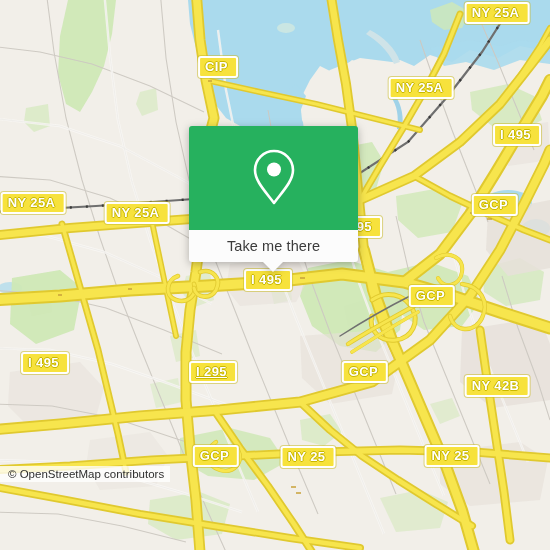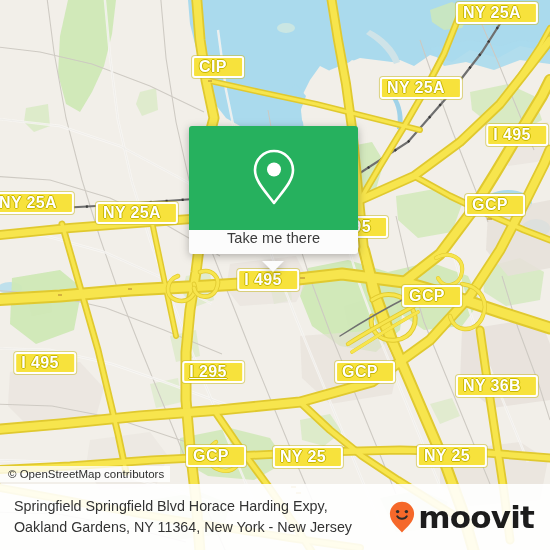--- a/index.html
+++ b/index.html
@@ -36,24 +36,24 @@
   
   .shield {
     position: absolute;
     transform: translate(-50%, -50%);
     background: #f7e23c;
     border: 2px solid #ffffff;
     border-radius: 3px;
     color: #ffffff;
     font-family: "Liberation Sans", sans-serif;
     font-weight: bold;
-    font-size: 16px;
+    font-size: 13px;
     line-height: 11px;
     letter-spacing: 0.4px;
-    padding: 3px 15px 4px 5px;
+    padding: 3px 8px 4px 5px;
     white-space: nowrap;
     text-shadow:
       -1px 0 0 #c9b800, 1px 0 0 #c9b800,
       0 -1px 0 #c9b800, 0 1px 0 #c9b800;
     box-shadow: 0 0 0 1px rgba(200,185,40,0.55);
     z-index: 30;
   }
 
   
   #popup-card {
@@ -73,24 +73,25 @@
     background: #26b15e;
     border-radius: 3px 3px 0 0;
     display: flex;
     align-items: center;
     justify-content: center;
   }
   #popup-card .card-foot {
     position: absolute;
     left: 0; top: 104px;
     width: 169px;
-    height: 24px;
+    height: 32px;
     background: #fcfcfc;
     border-radius: 0 0 3px 3px;
     display: flex;
+    align-items: center;
     justify-content: center;
   }
   #popup-card .card-foot span {
     color: #3b3b3b;
     font-size: 14.5px;
     font-family: "Liberation Sans", sans-serif;
     letter-spacing: 0.1px;
   }
   #popup-card .tail {
     position: absolute;
@@ -381,21 +382,21 @@
         <div class="shield" style="left: 517px; top: 135px;">I 495</div>
         <div class="shield" style="left: 495px; top: 205px;">GCP</div>
         <div class="shield" style="left: 33px; top: 203px;">NY 25A</div>
         <div class="shield" style="left: 137px; top: 213px;">NY 25A</div>
         <div class="shield" style="left: 362px; top: 227px;">495</div>
         <div class="shield" style="left: 268px; top: 280px;">I 495</div>
         <div class="shield" style="left: 432px; top: 296px;">GCP</div>
         <div class="shield" style="left: 45px; top: 363px;">I 495</div>
         <div class="shield" style="left: 213px; top: 372px; text-decoration: underline;">I 295</div>
         <div class="shield" style="left: 365px; top: 372px;">GCP</div>
-        <div class="shield" style="left: 497px; top: 386px;">NY 36B</div>
+        <div class="shield" style="left: 497px; top: 386px;">NY 42B</div>
         <div class="shield" style="left: 216px; top: 456px;">GCP</div>
         <div class="shield" style="left: 308px; top: 457px;">NY 25</div>
         <div class="shield" style="left: 452px; top: 456px;">NY 25</div>
       </div>
   </div>
 
   <div id="popup-card">
     <div class="card-head">
       <svg class="pin-glyph" viewBox="0 0 46 58">
         <path d="M23 3 C12.5 3 4 11.5 4 22 C4 33 14 43 23 55 C32 43 42 33 42 22 C42 11.5 33.5 3 23 3 Z" fill="none" stroke="#ffffff" stroke-width="2.6" stroke-linejoin="round"></path>
@@ -405,30 +406,14 @@
     <div class="card-foot">
       <span>Take me there</span>
     </div>
     <div class="tail"></div>
   </div>
 
   <div id="attribution">
     <div class="attr-inner">© OpenStreetMap contributors</div>
   </div>
 
-  <div id="footer">
-    <div class="addr">
-      <div>Springfield Springfield Blvd Horace Harding Expy,</div>
-      <div>Oakland Gardens, NY 11364, New York - New Jersey</div>
-    </div>
-    <div class="brand">
-      <svg class="logo-pin" viewBox="0 0 26 32">
-        <path d="M13 0.8 C6.3 0.8 0.9 6.2 0.9 12.9 C0.9 20.6 8.4 26.4 13 31.4
-                 C17.6 26.4 25.1 20.6 25.1 12.9 C25.1 6.2 19.7 0.8 13 0.8 Z" fill="#f5682a"></path>
-        <circle cx="8.6" cy="10.6" r="1.7" fill="#2b2b2b"></circle>
-        <circle cx="17.4" cy="10.6" r="1.7" fill="#2b2b2b"></circle>
-        <path d="M8.2 15.2 C10.2 18.6 15.8 18.6 17.8 15.2" fill="none" stroke="#2b2b2b" stroke-width="1.9" stroke-linecap="round"></path>
-      </svg>
-      <span class="wordmark">moovit</span>
-    </div>
-  </div>
 
 </div>
 
 </body></html>

